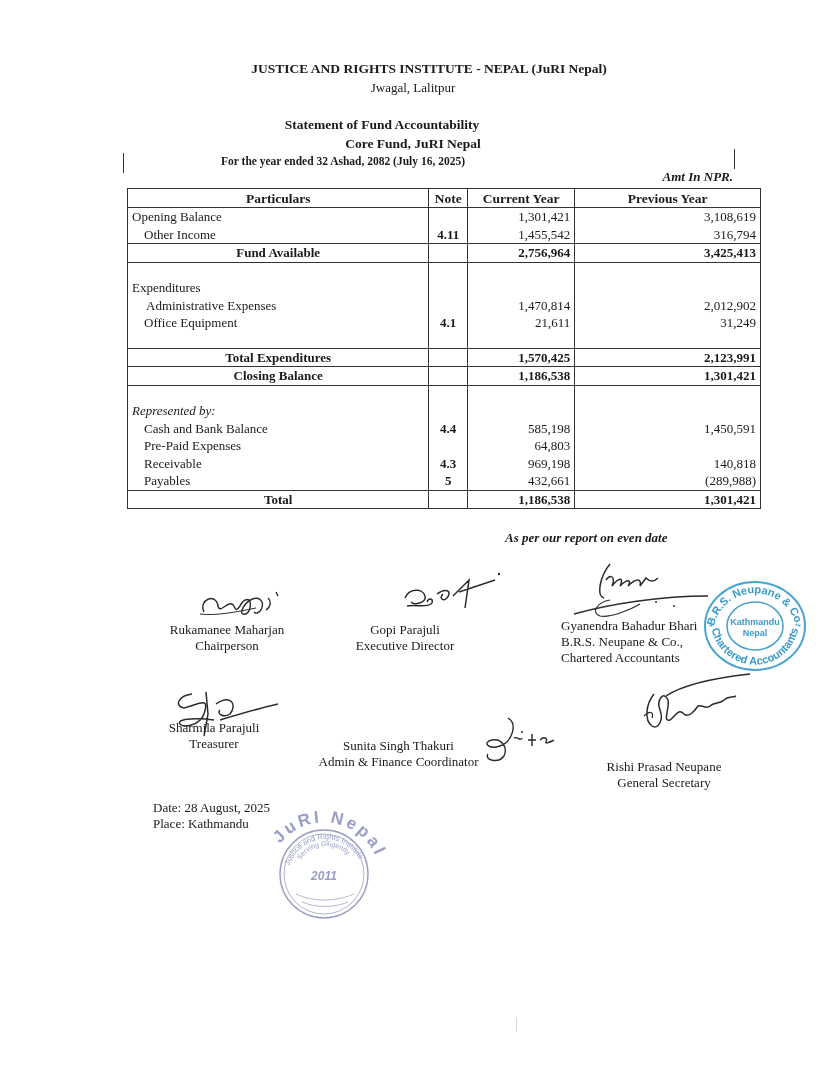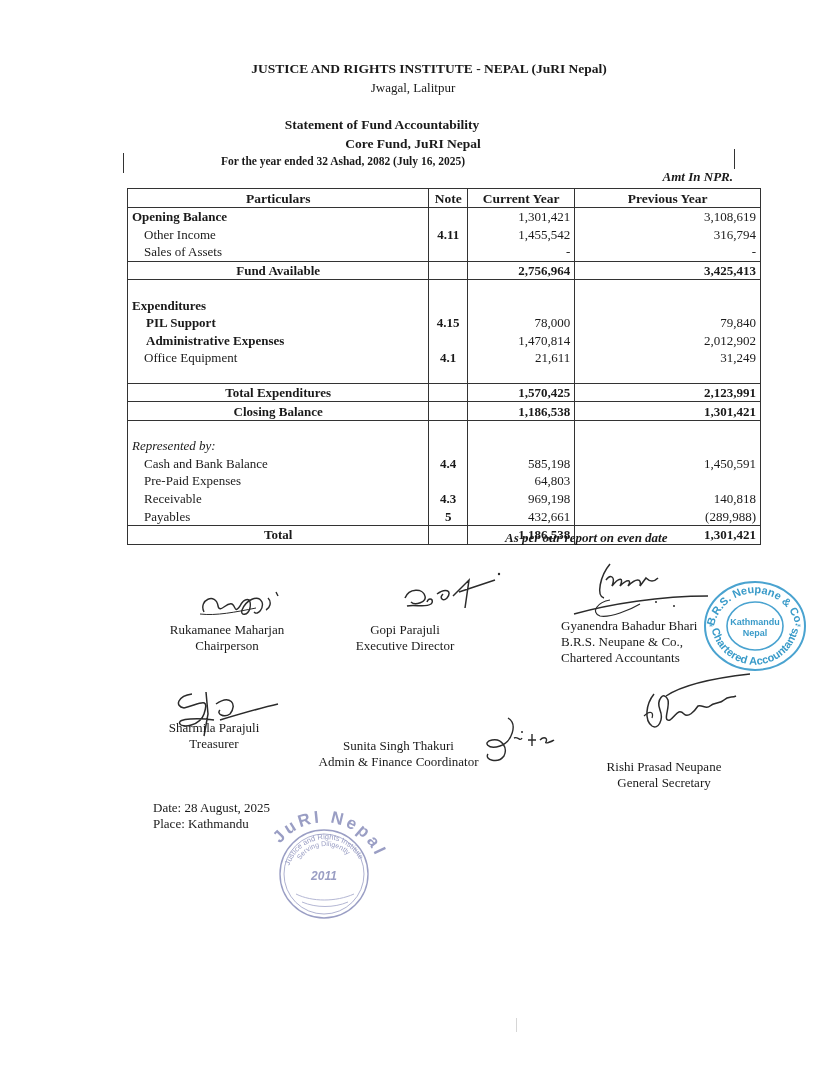--- a/index.html
+++ b/index.html
@@ -27,21 +27,21 @@
     padding: 0 4px; height: 17.6px; line-height: 17px; white-space: nowrap;
     border-left: 1px solid #333; border-right: 1px solid #333;
   }
   table.fund th { font-weight: bold; font-size: 13.5px; border: 1px solid #333; height: 18px; }
   table.fund col.c1 { width: 289px; }
   table.fund col.c2 { width: 37px; }
   table.fund col.c3 { width: 103px; }
   table.fund col.c4 { width: 178px; }
   .num { text-align: right; }
   .note { text-align: center; font-weight: bold; }
-  .b { font-weight: bold; }
+  .b { font-weight: normal; }
   .i { font-style: italic; }
   .ind1 { padding-left: 16px !important; }
   .ind2 { padding-left: 18px !important; }
   .ctr { text-align: center; }
   tr.total td { border-top: 1px solid #333; border-bottom: 1px solid #333; font-weight: bold; }
   tr.spacer td { height: 16px; }
   tr.last td { border-bottom: 1px solid #333; }
 
   .as-per { top: 530px; left: 505px; font-weight: bold; font-style: italic; font-size: 13px; }
 
@@ -87,49 +87,37 @@
       <td class="note"></td>
       <td class="num">1,301,421</td>
       <td class="num">3,108,619</td>
     </tr>
     <tr>
       <td class="ind1">Other Income</td>
       <td class="note">4.11</td>
       <td class="num">1,455,542</td>
       <td class="num">316,794</td>
     </tr>
-    <tr>
-      <td class="ind1">Sales of Assets</td>
-      <td class="note"></td>
-      <td class="num">-</td>
-      <td class="num">-</td>
-    </tr>
     <tr class="total">
       <td class="ctr">Fund Available</td>
       <td></td>
       <td class="num">2,756,964</td>
       <td class="num">3,425,413</td>
     </tr>
     <tr class="spacer">
         <td></td>
         <td></td>
         <td></td>
         <td></td>
       </tr>
     <tr>
       <td class="b">Expenditures</td>
       <td></td>
         <td></td>
         <td></td>
-    </tr>
-    <tr>
-      <td class="b ind2">PIL Support</td>
-      <td class="note">4.15</td>
-      <td class="num">78,000</td>
-      <td class="num">79,840</td>
     </tr>
     <tr>
       <td class="b ind2">Administrative Expenses</td>
       <td class="note"></td>
       <td class="num">1,470,814</td>
       <td class="num">2,012,902</td>
     </tr>
     <tr>
       <td class="ind1">Office Equipment</td>
       <td class="note">4.1</td>

